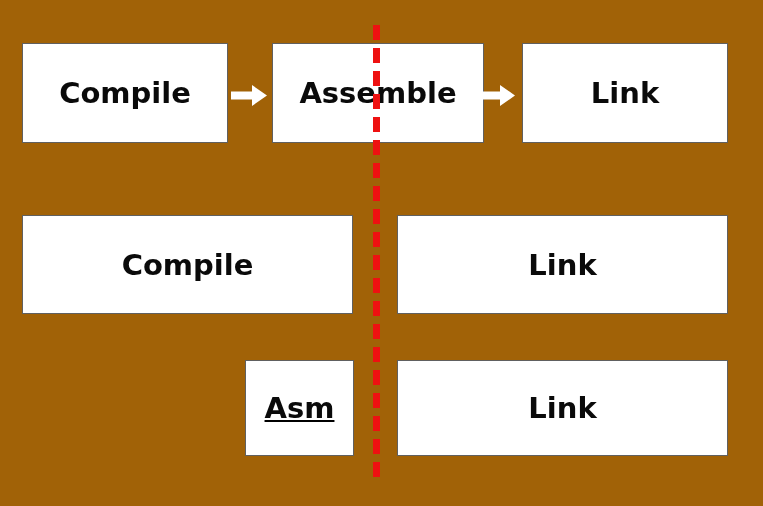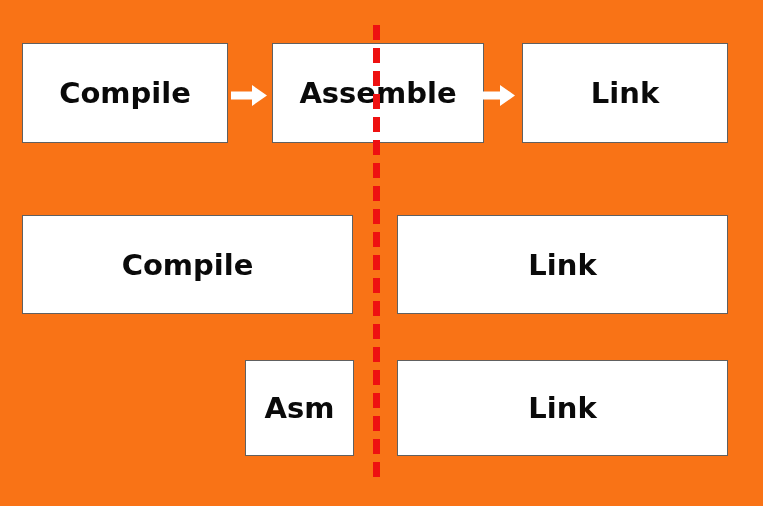--- a/index.html
+++ b/index.html
@@ -4,21 +4,21 @@
 <style>
   html, body {
     margin: 0;
     padding: 0;
     background: #000000;
   }
   .canvas {
     position: relative;
     width: 763px;
     height: 506px;
-    background: #f97316;
+    background: #a16207;
     overflow: hidden;
     font-family: "DejaVu Sans", "Liberation Sans", sans-serif;
   }
   .box {
     position: absolute;
     background: #ffffff;
     border: 1.5px solid #606060;
     box-sizing: border-box;
     display: flex;
     align-items: center;
@@ -81,21 +81,21 @@
   </div>
 
   <div class="box" style="left:22px; top:215px; width:331px; height:99px;">
     <span class="label">Compile</span>
   </div>
 
   <div class="box" style="left:397px; top:215px; width:331px; height:99px;">
     <span class="label">Link</span>
   </div>
 
-  <div class="box" style="left:245px; top:360px; width:109px; height:96px;">
+  <div class="box" style="left:245px; top:360px; width:109px; height:96px;text-decoration:underline;">
     <span class="label">Asm</span>
   </div>
 
   <div class="box" style="left:397px; top:360px; width:331px; height:96px;">
     <span class="label">Link</span>
   </div>
 
   <div class="divider"></div>
 
 </div>

